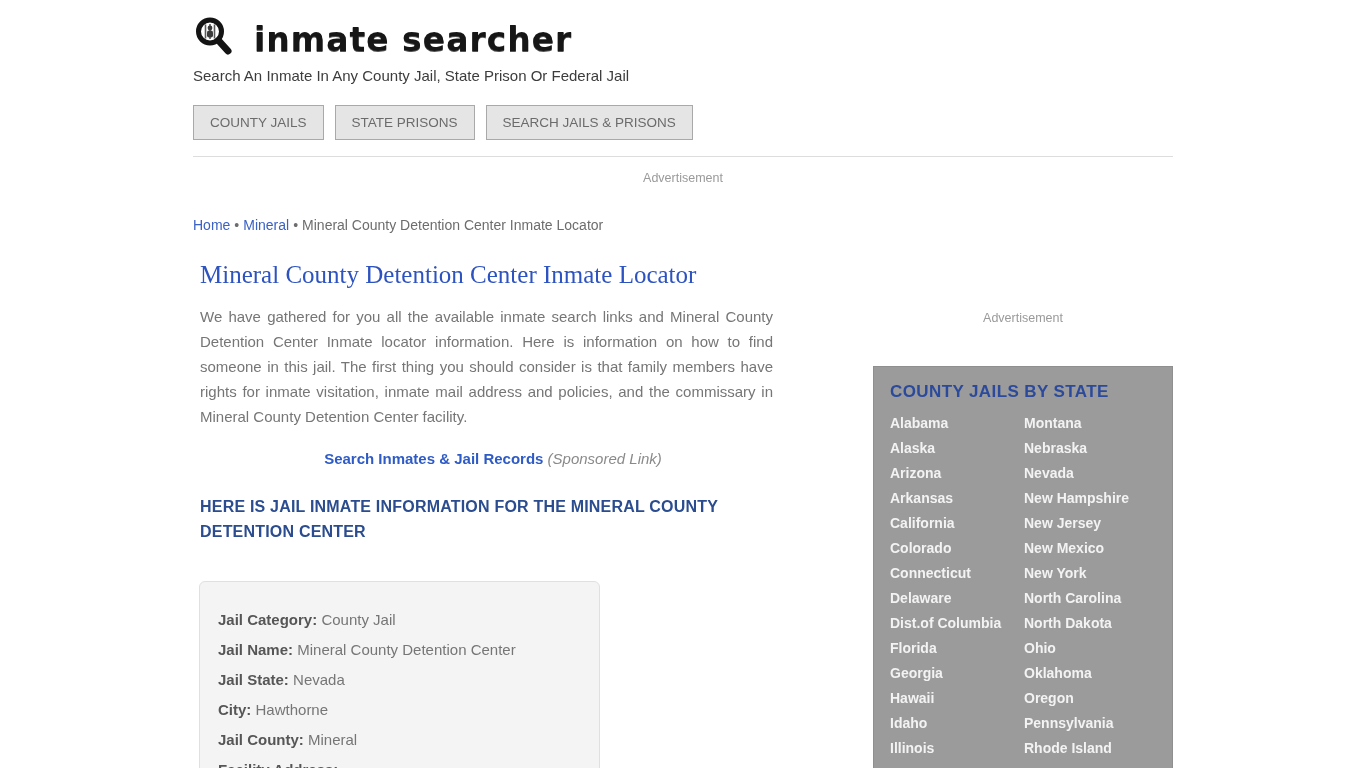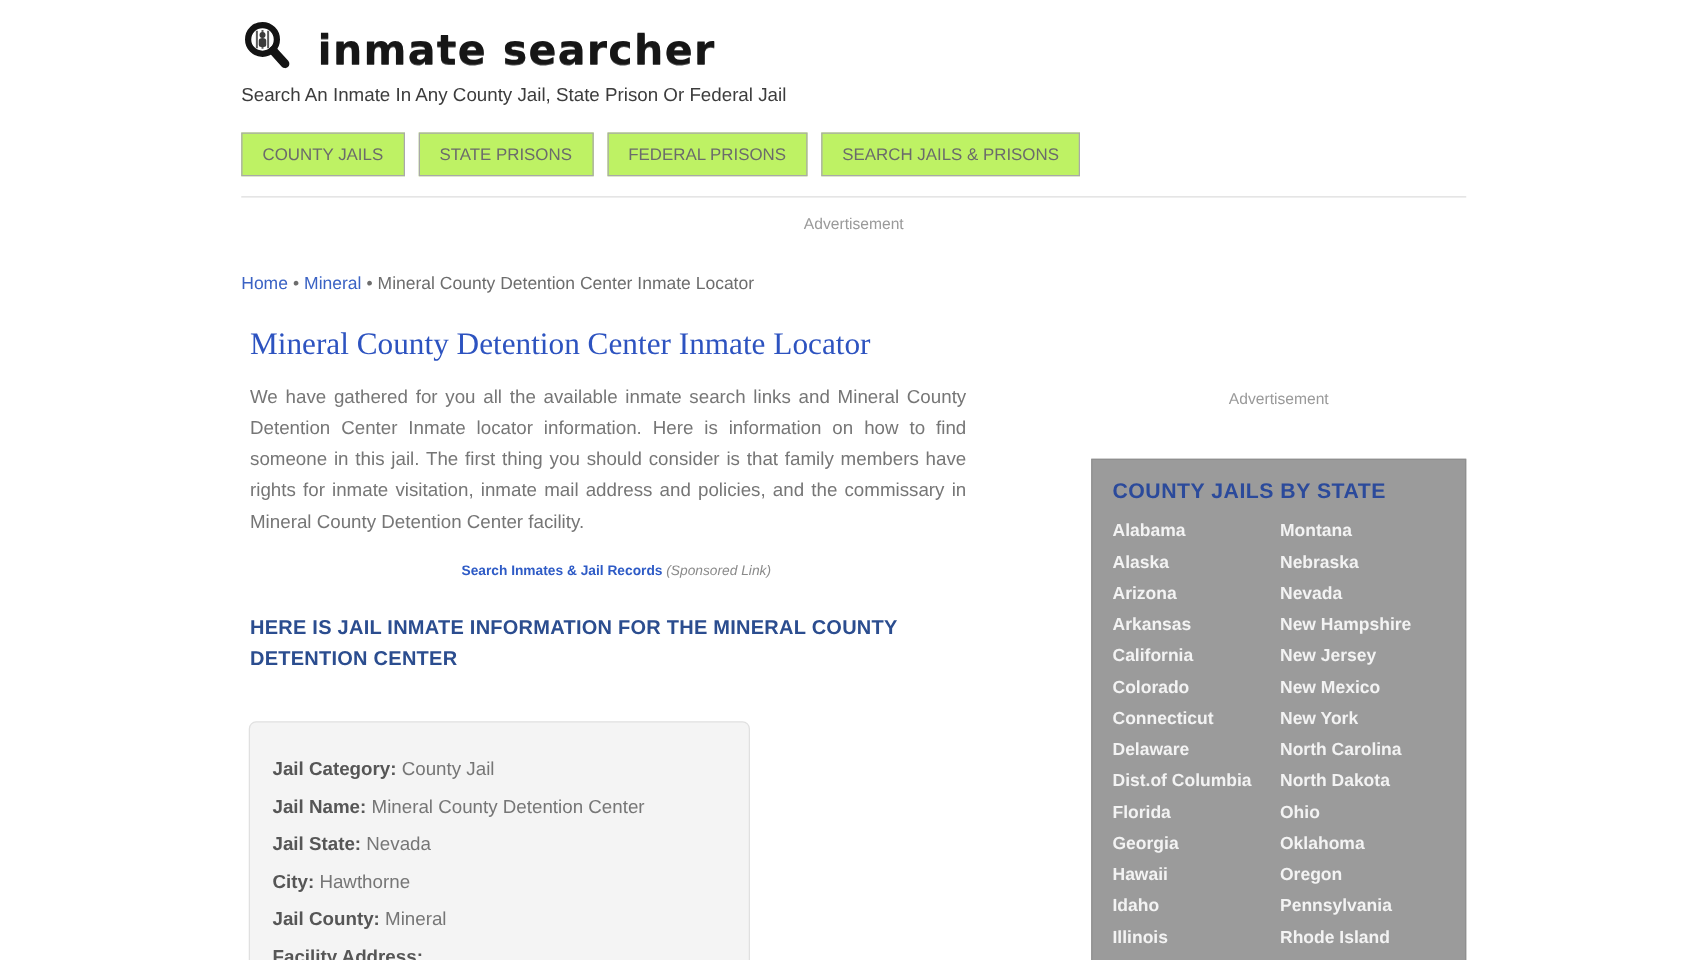--- a/index.html
+++ b/index.html
@@ -24,21 +24,21 @@
   }
   .tagline { margin-top: 5px; font-size: 15px; color: #3c3c3c; }
 
   
   .nav { margin-top: 21px; display: flex; gap: 11px; }
   .nav-btn {
     display: inline-block;
     padding: 9px 16px;
     font-size: 13.5px;
     color: #6b6b6b;
-    background: #bef264;
+    background: #e5e5e5;
     border: 1px solid #a9a9a9;
     cursor: pointer;
     white-space: nowrap;
   }
   .divider { margin-top: 16px; border: none; border-top: 1px solid #ddd; }
 
   .ad-label {
     text-align: center;
     font-size: 12.5px;
     color: #9a9a9a;
@@ -66,21 +66,21 @@
   }
   .intro {
     margin-top: 15px;
     padding-left: 7px;
     font-size: 15px;
     line-height: 25px;
     color: #767676;
     text-align: justify;
     width: 580px;
   }
-  .sponsored { margin-top: 21px; text-align: center; font-size: 11px; width: 600px; }
+  .sponsored { margin-top: 21px; text-align: center; font-size: 15px; width: 600px; }
   .sponsored a { color: #2e5bc6; font-weight: bold; text-decoration: none; cursor: pointer; }
   .sponsored em { color: #8a8a8a; font-style: italic; font-weight: 400; }
 
   .section-heading {
     margin-top: 27px;
     padding-left: 7px;
     font-size: 16px;
     font-weight: bold;
     color: #2b4d8f;
     line-height: 25px;
@@ -148,21 +148,20 @@
         </svg>
       </span>
       <span class="logo-text">inmate searcher</span>
     </div>
     <div class="tagline">Search An Inmate In Any County Jail, State Prison Or Federal Jail</div>
   </div>
 
   <div class="nav">
     <span class="nav-btn">COUNTY JAILS</span>
     <span class="nav-btn">STATE PRISONS</span>
-    <span class="nav-btn">FEDERAL PRISONS</span>
     <span class="nav-btn">SEARCH JAILS &amp; PRISONS</span>
   </div>
 
   <hr class="divider">
 
   <div class="ad-label">Advertisement</div>
 
   <div class="columns">
 
     <div class="main-col">

